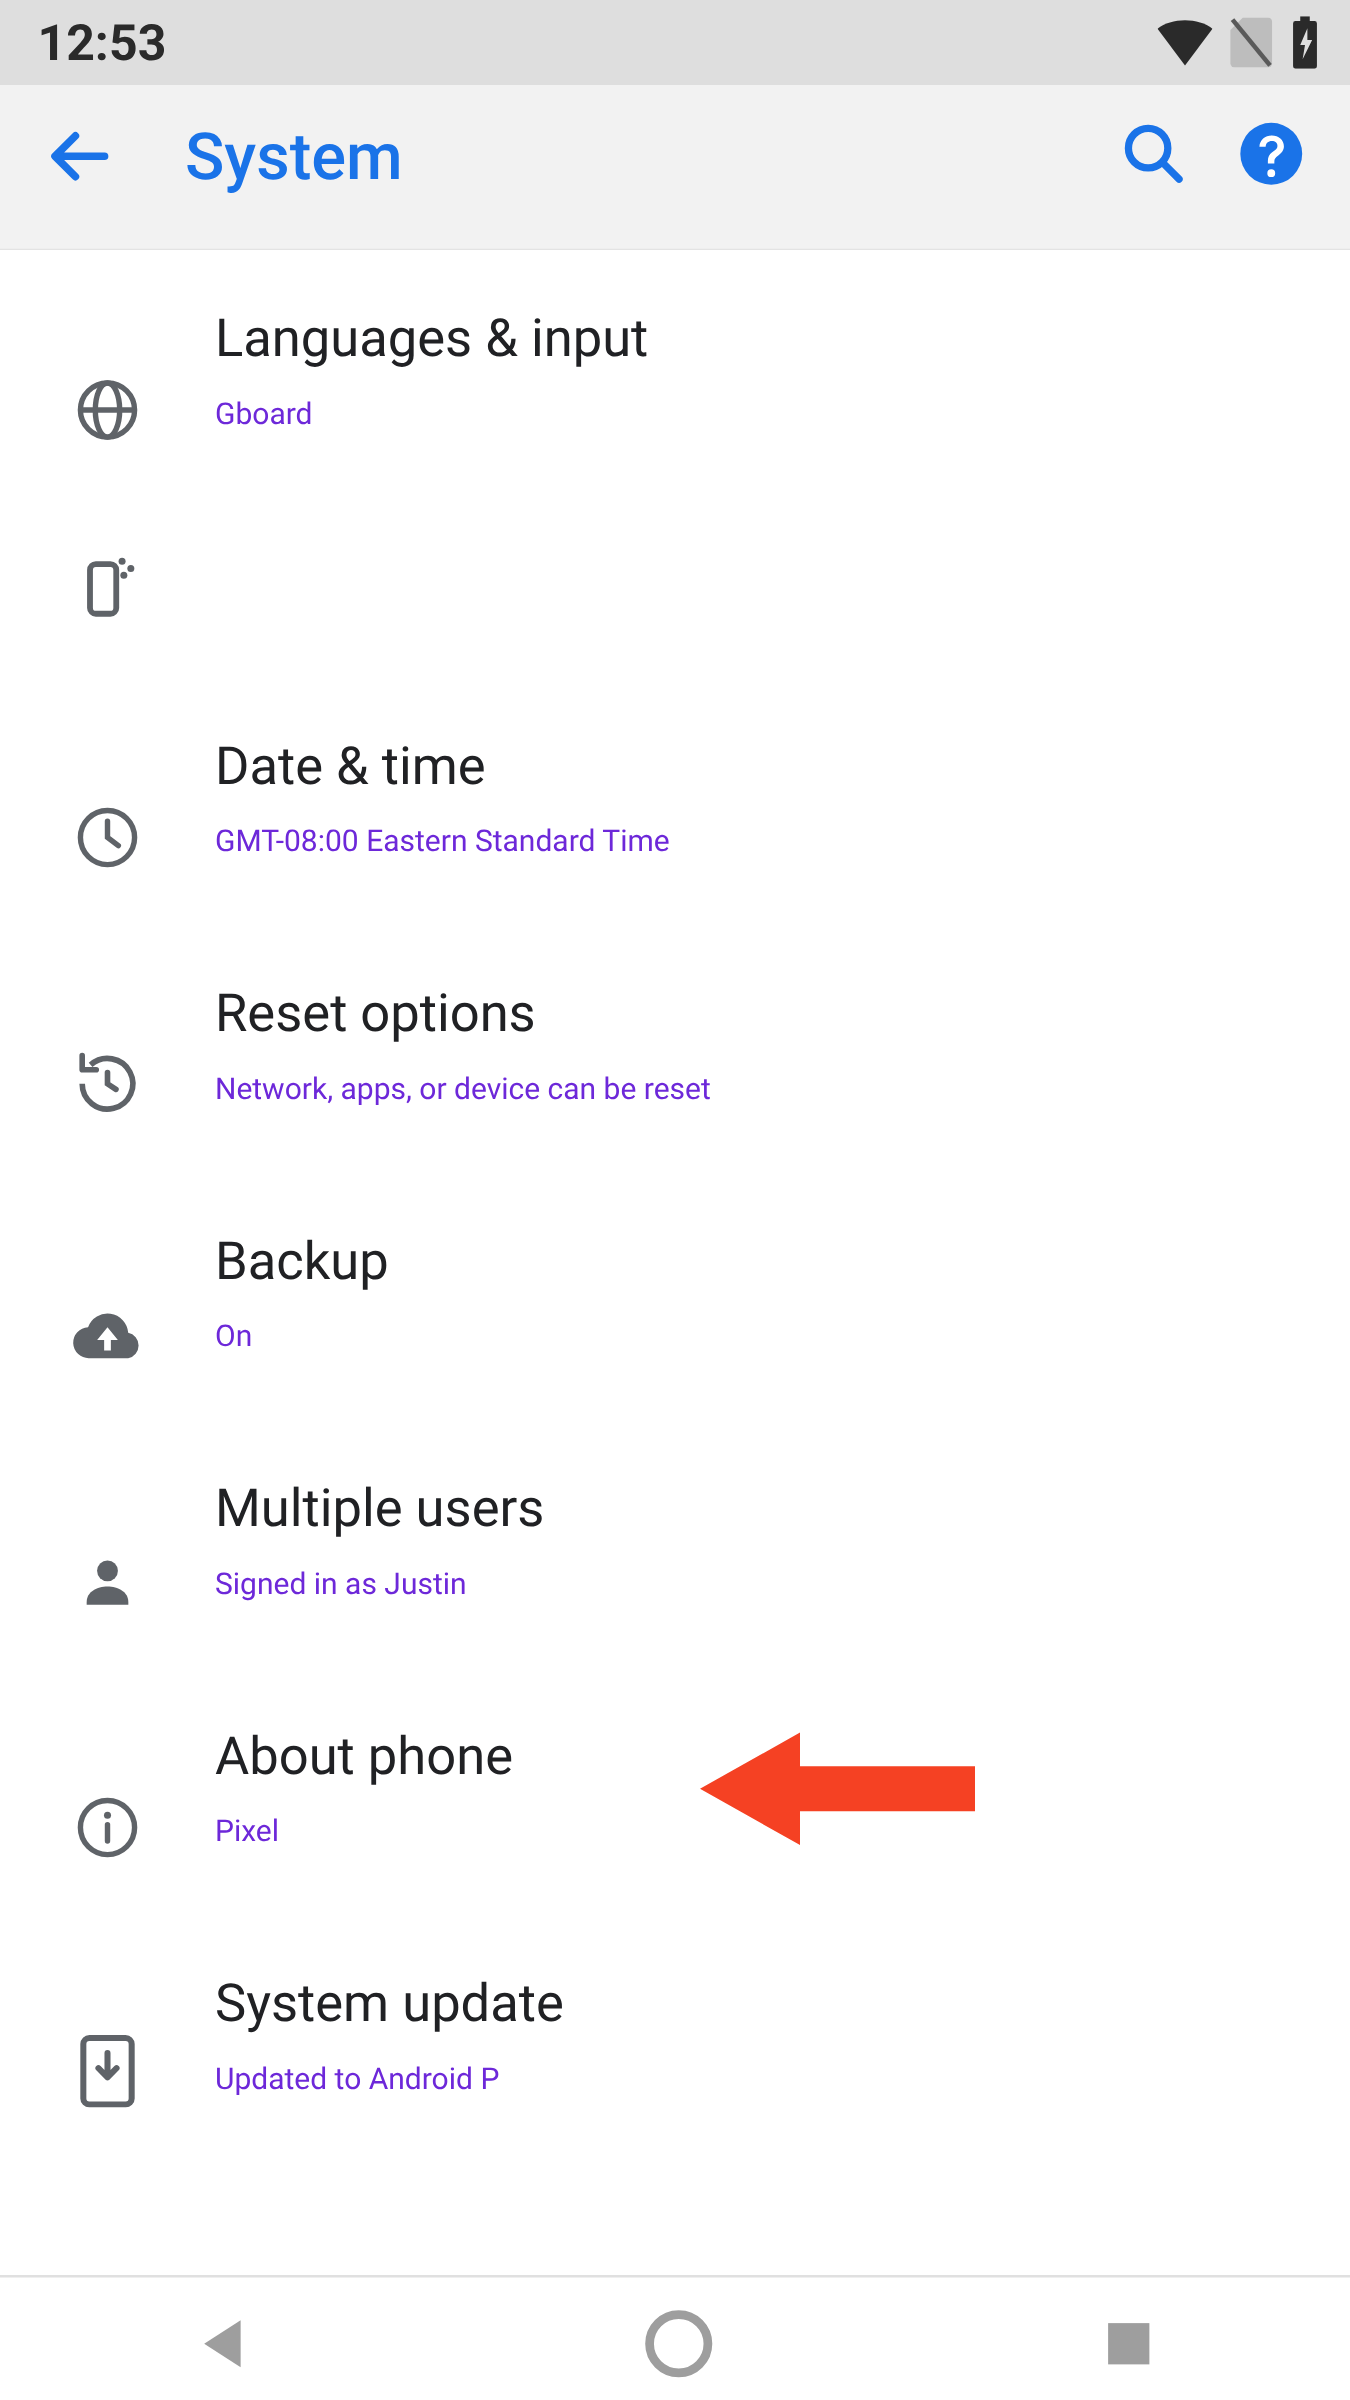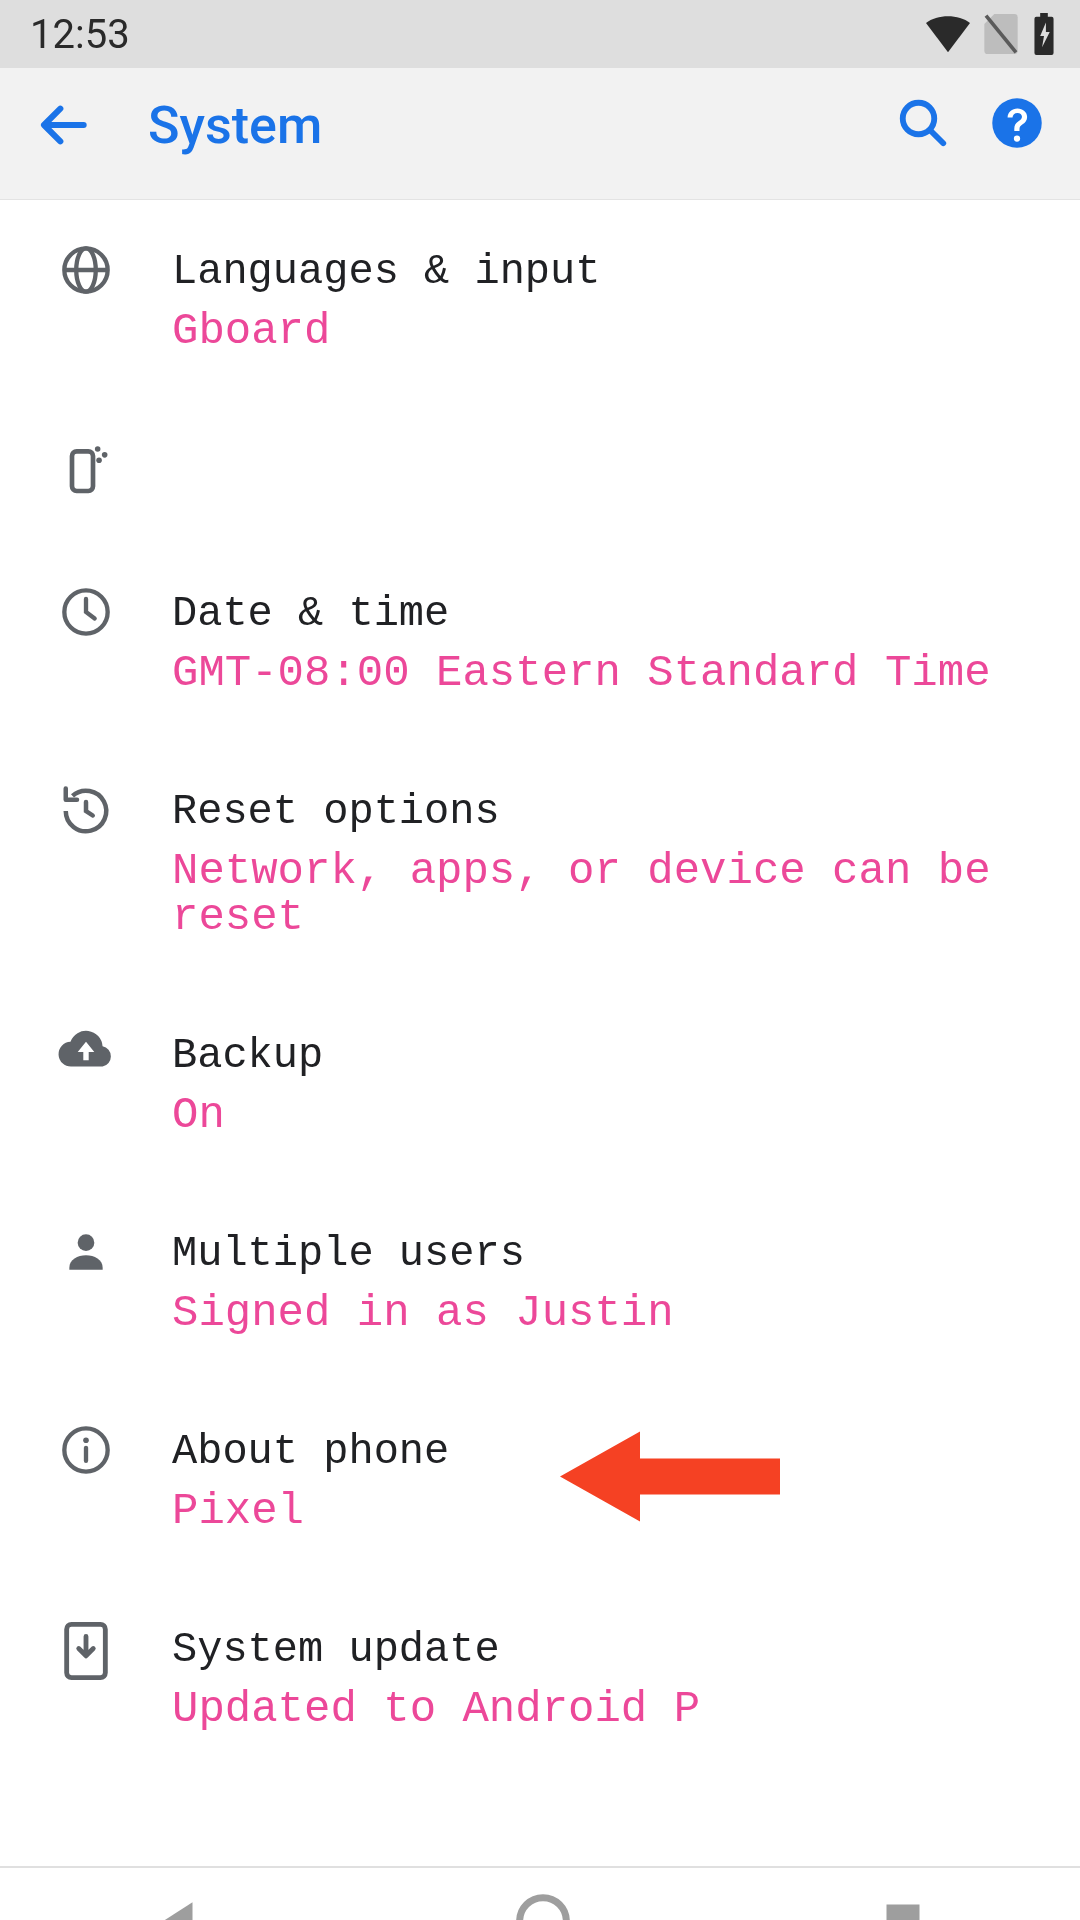--- a/index.html
+++ b/index.html
@@ -1,39 +1,39 @@
 <!DOCTYPE html>
 <html><head>
 <meta charset="utf-8">
 <style>
   * { box-sizing: border-box; margin: 0; padding: 0; }
   html, body { width: 1080px; height: 1920px; font-family: Roboto, "Helvetica Neue", Arial, sans-serif; background: #fff; color: #202124; }
   .statusbar {
     height: 68px; width: 100%; background: #dedede; display: flex; align-items: center;
-    justify-content: space-between; padding: 0 24px 0 30px; font-size: 40px; color: #2a2a2a;
+    justify-content: space-between; padding: 0 24px 0 30px; font-size: 40px; color: #2a2a2a; font-weight: bold;
   }
   .statusbar .icons { display: flex; align-items: center; gap: 14px; }
   .statusbar .icons svg { display: block; }
   .appbar {
     height: 132px; width: 100%; background: #f2f2f2; display: flex; align-items: center;
     padding: 0 24px 17px 30px; border-bottom: 1px solid #e3e3e3;
   }
   .appbar .back { width: 70px; height: 70px; display:flex; align-items:center; justify-content:center; }
   .appbar .title { color: #1a73e8; font-size: 52px; font-weight: 500; margin-left: 48px; flex: 1; }
   .appbar .right { display: flex; align-items: center; gap: 40px; padding-right: 12px; }
   .content { width: 100%; background: #fff; }
   .row {
-    display: flex; align-items: flex-start; padding: 44px 0 44px 0; position: relative; font-family: Liberation Mono, monospace;
+    display: flex; align-items: flex-end; padding: 44px 0 44px 0; position: relative;
   }
   .row .iconcell {
     width: 172px; display:flex; align-items:center; justify-content:center;
   }
   .row .textcell { flex:1; padding-right: 40px; }
   .row .title-line { font-size: 42px; color: #202124; font-weight: 400; line-height: 56px; }
-  .row .sub-line { font-size: 44px; color: #ec4899; margin-top: 8px; line-height: 46px; }
+  .row .sub-line { font-size: 24px; color: #6d28d9; margin-top: 8px; line-height: 46px; }
   .spacer-after-last { height: 90px; }
   .divider { height: 2px; width: 100%; background: #e0e0e0; }
   .navbar { height: 120px; width: 100%; display:flex; align-items:center; justify-content:space-around; padding-bottom: 10px; }
   .arrow-annot {
     position: absolute; left: 560px; top: 50%; transform: translateY(-50%);
     pointer-events: none;
   }
 </style>
 </head>
 <body>

